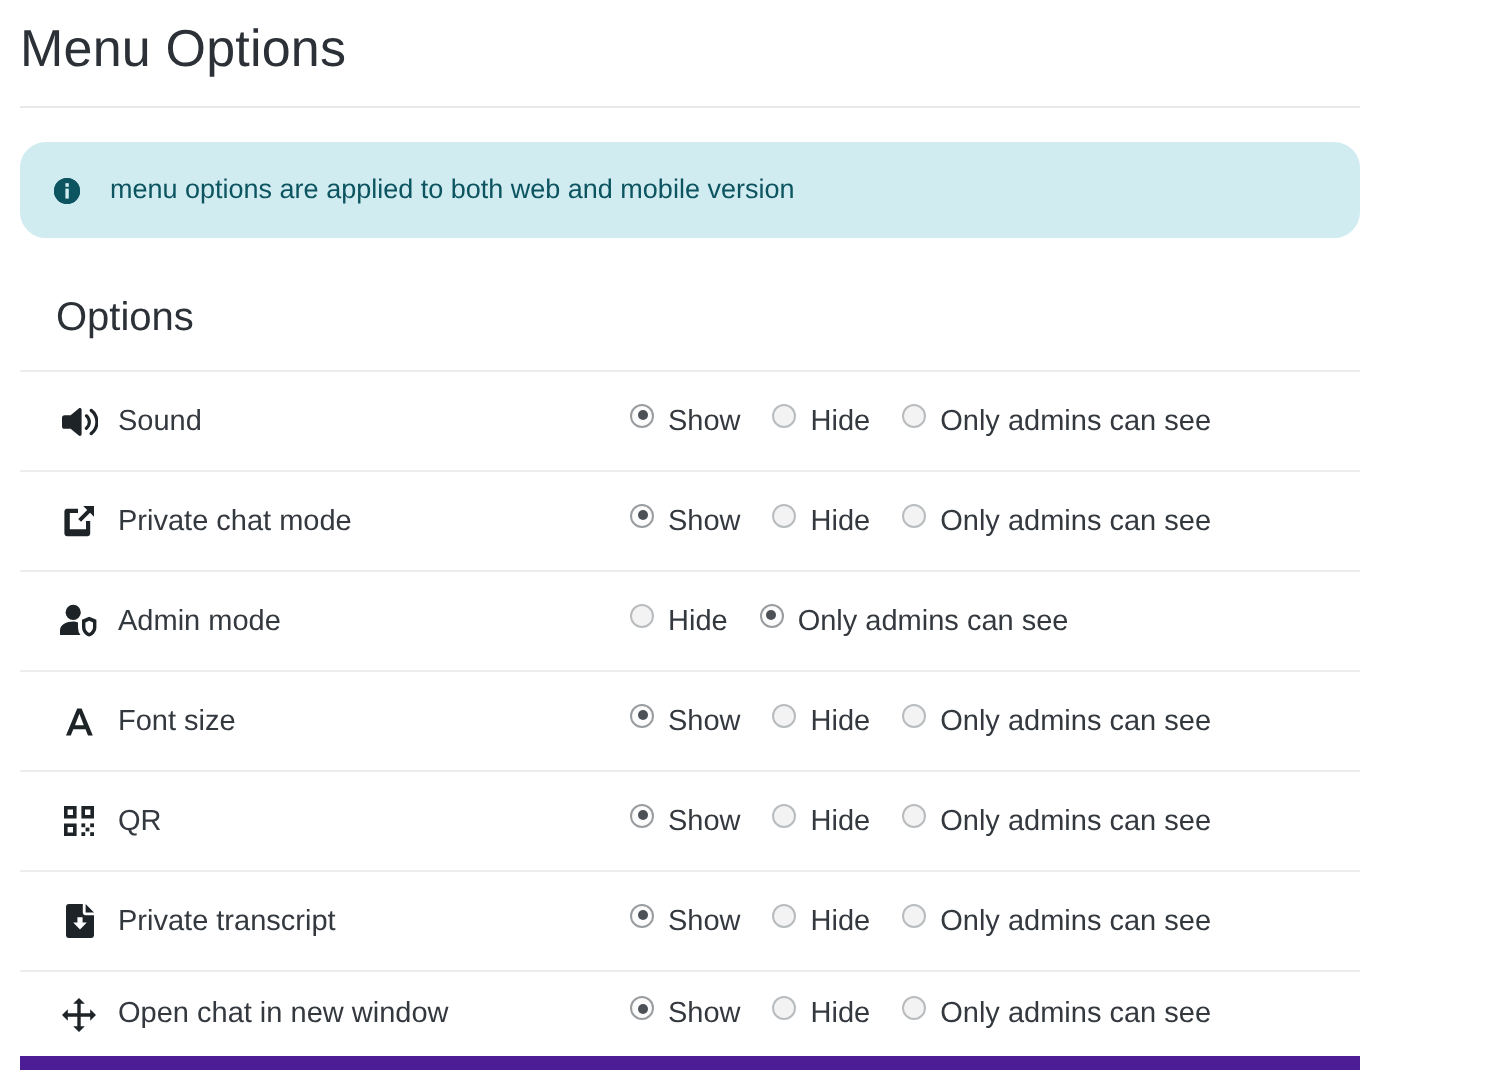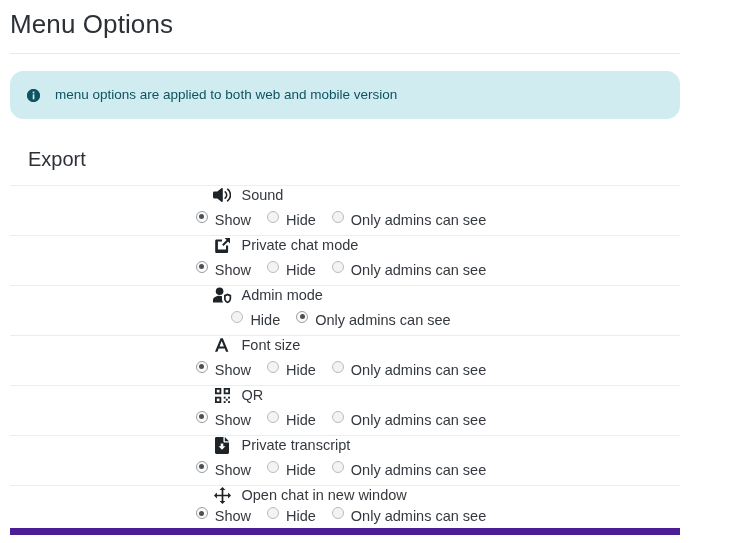--- a/index.html
+++ b/index.html
@@ -78,21 +78,20 @@
 
   .options-table {
     margin: 13px 6px 0 10px;
   }
   .opt-row {
     display: flex;
     align-items: center;
     height: 50px;
     border-top: 1px solid #ebedee;
     box-sizing: border-box;
-    flex-direction: column;
   }
   .opt-row:last-child {
     border-bottom: 7px solid #4c1d95;
   }
   .opt-label {
     display: flex;
     align-items: center;
     width: 305px;
     flex: 0 0 auto;
     padding-left: 20px;
@@ -173,21 +172,21 @@
     <span class="info-icon">
       <svg width="13" height="13" viewBox="0 0 13 13">
         <circle cx="6.5" cy="6.5" r="6.5" fill="#0c5460"></circle>
         <rect x="5.7" y="5.3" width="1.7" height="5" fill="#d1ecf1"></rect>
         <rect x="5.7" y="2.6" width="1.7" height="1.8" fill="#d1ecf1"></rect>
       </svg>
     </span>
     <span class="info-text">menu options are applied to both web and mobile version</span>
   </div>
 
-  <h2 class="section-title">Export</h2>
+  <h2 class="section-title">Options</h2>
 
   <div class="options-table">
 
     <div class="opt-row">
       <div class="opt-label">
         <span class="opt-icon">
           <svg width="18" height="16" viewBox="0 0 18 16" fill="currentColor">
             <path d="M8.4 1.2 4.3 4.6H1.3A1.3 1.3 0 0 0 0 5.9v4.2a1.3 1.3 0 0 0 1.3 1.3h3l4.1 3.4c.55.45 1.4.07 1.4-.66V1.86c0-.73-.85-1.11-1.4-.66z"></path>
             <path d="M12.2 4.1a.8.8 0 0 0-.5 1.42 3.2 3.2 0 0 1 0 4.96.8.8 0 1 0 1 1.24 4.8 4.8 0 0 0 0-7.44.8.8 0 0 0-.5-.18z"></path>
             <path d="M14.6 1.4a.8.8 0 0 0-.48 1.44 6.5 6.5 0 0 1 0 10.32.8.8 0 1 0 .96 1.28 8.1 8.1 0 0 0 0-12.88.8.8 0 0 0-.48-.16z"></path>

